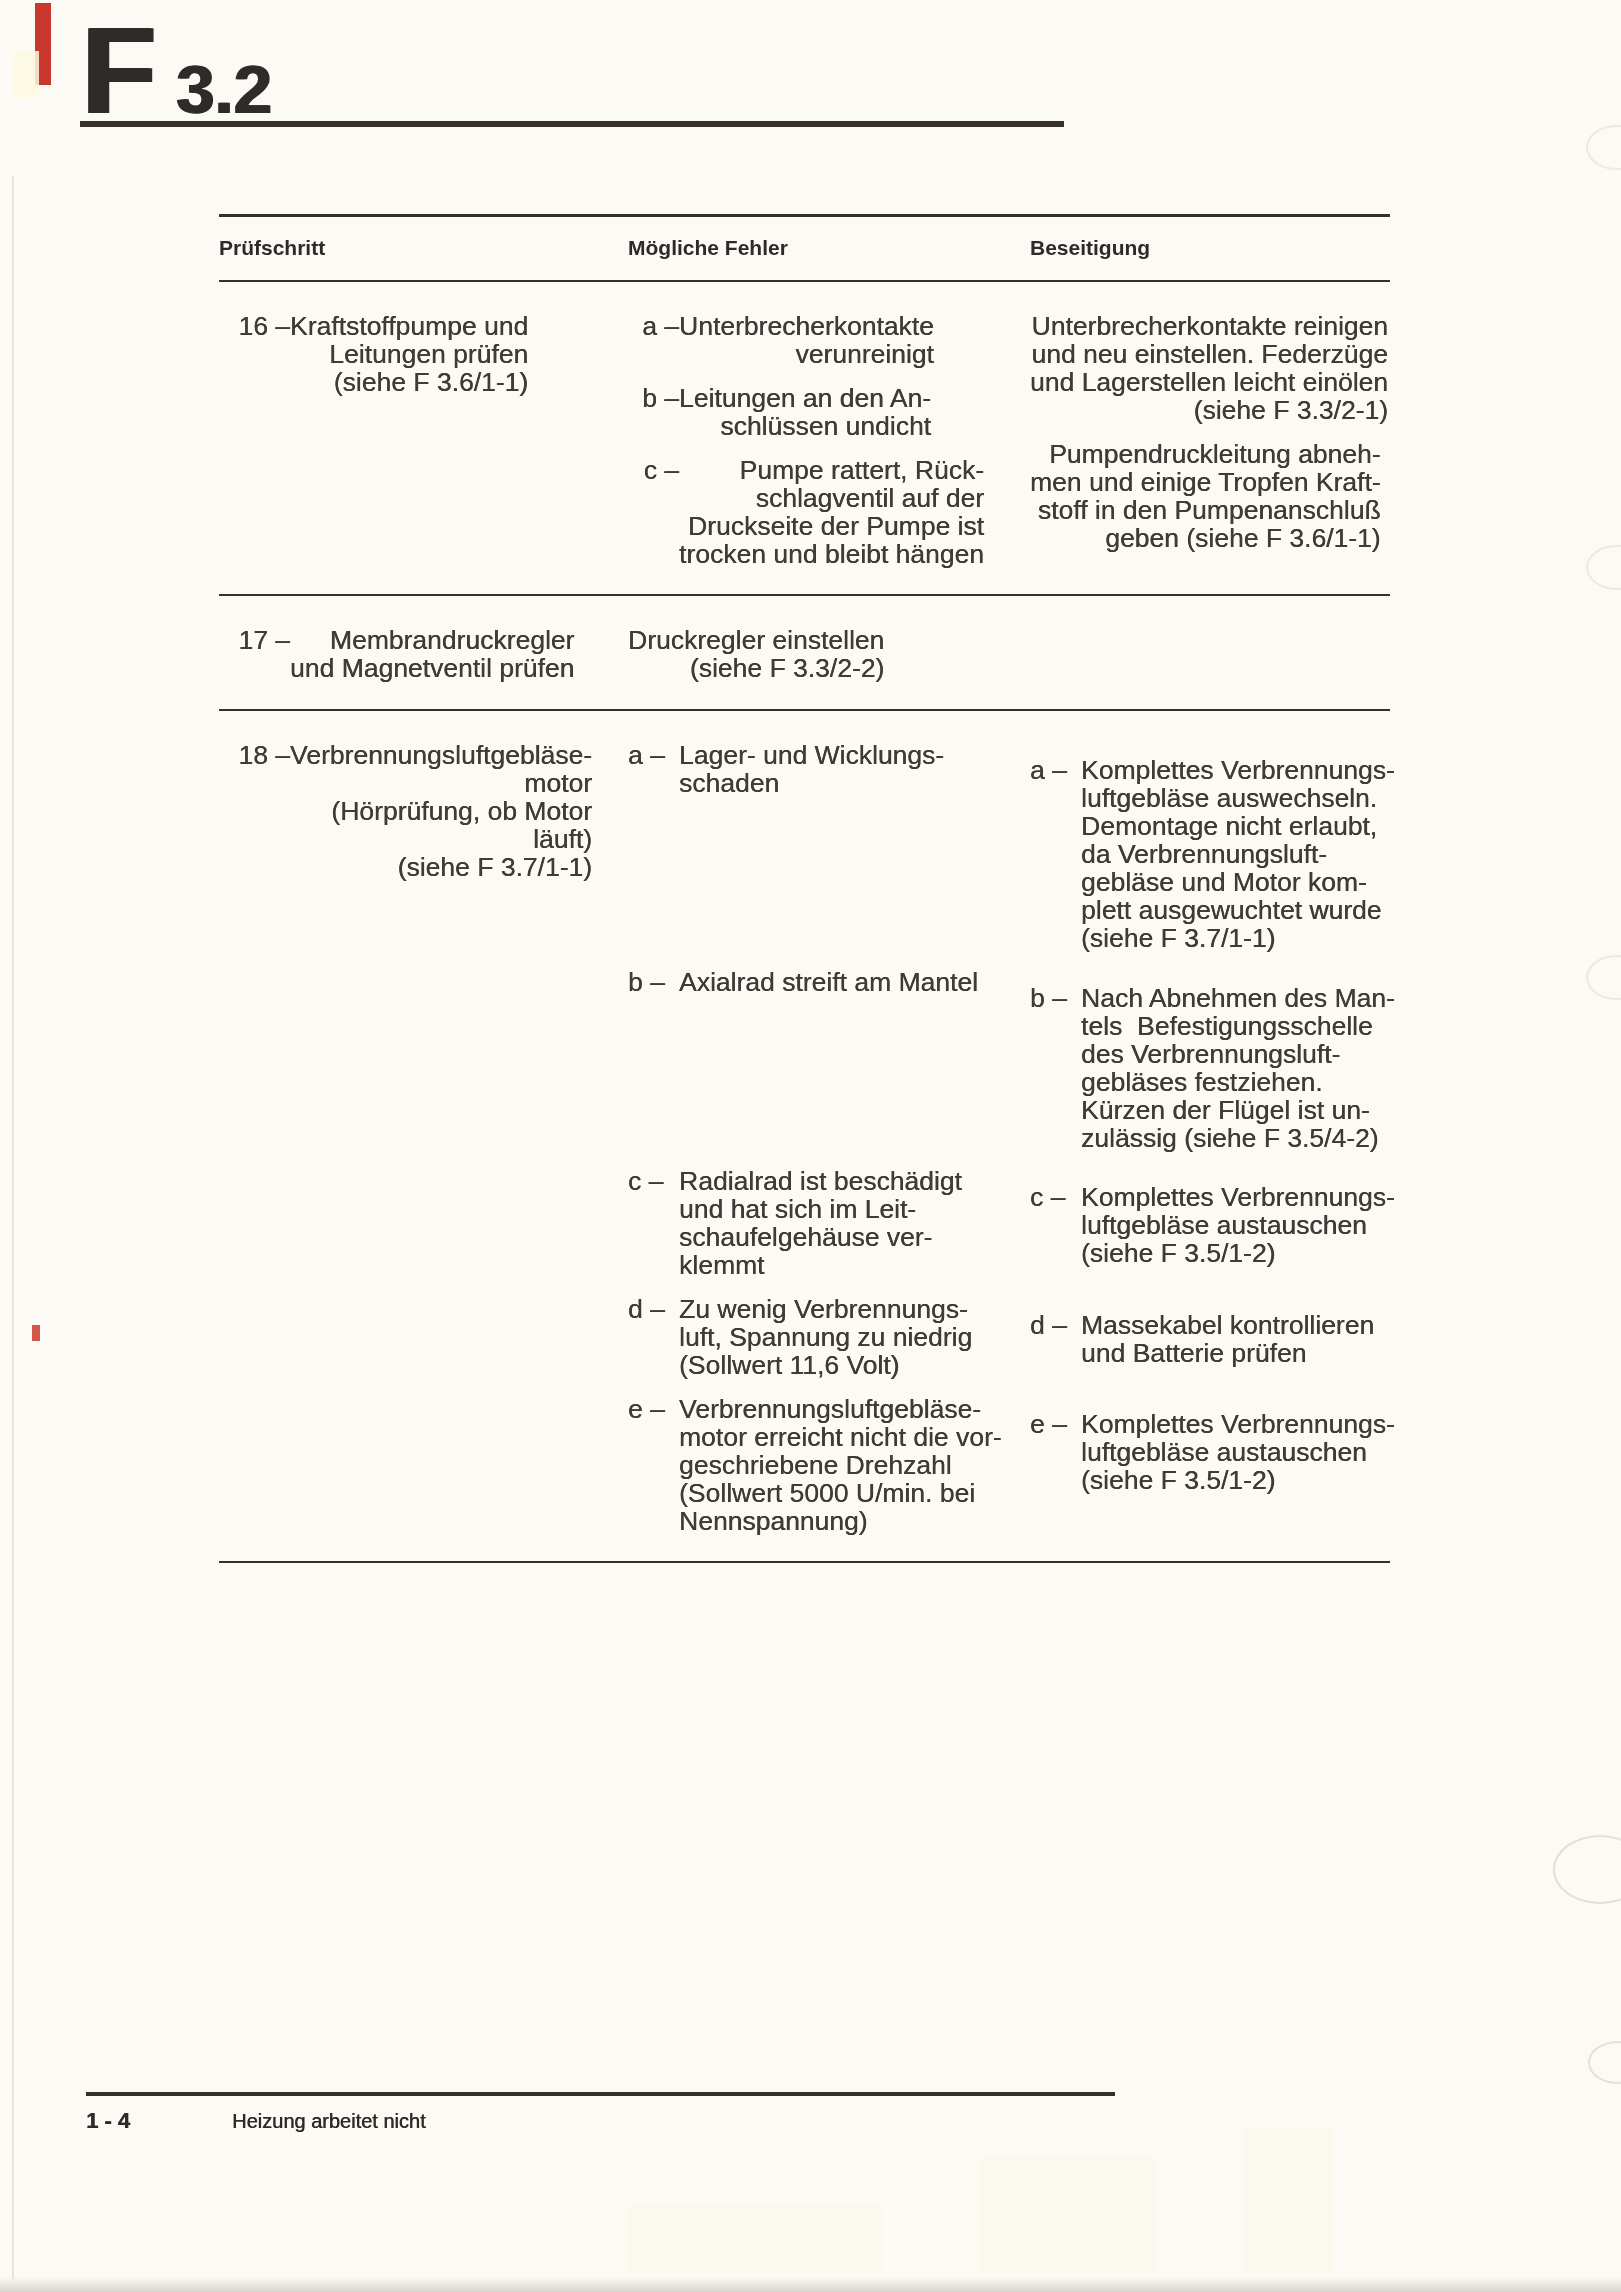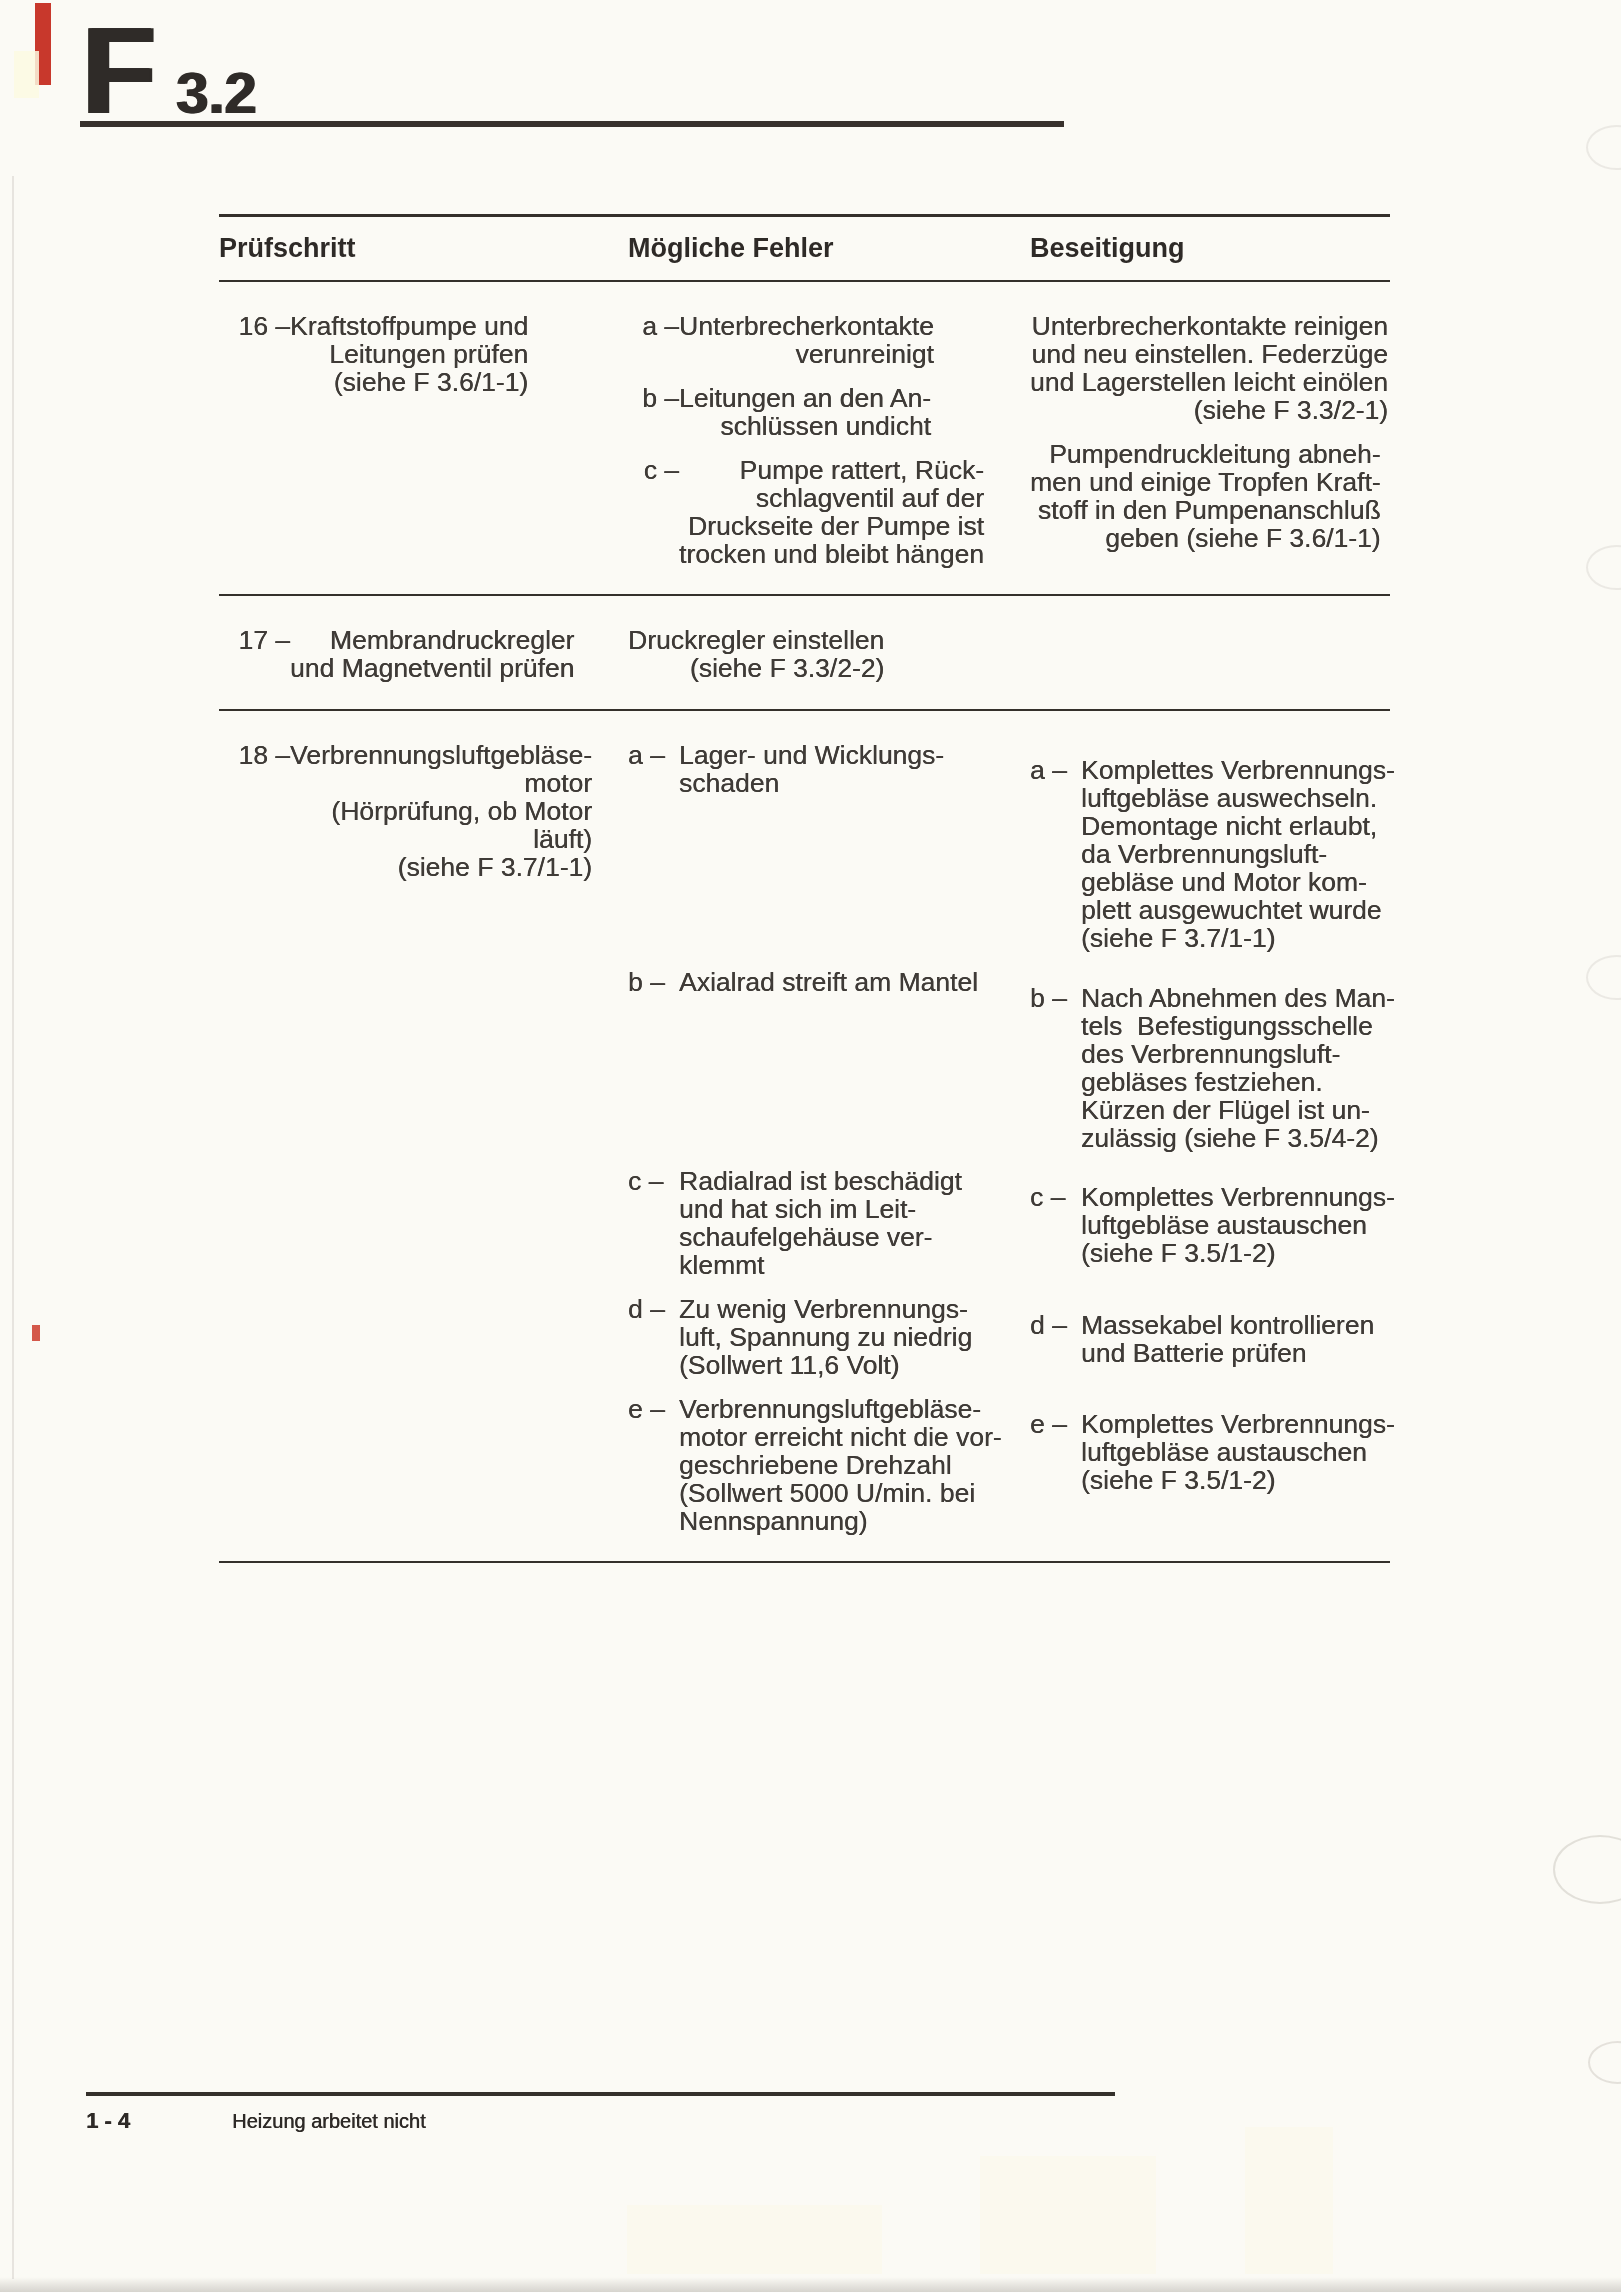--- a/index.html
+++ b/index.html
@@ -23,30 +23,30 @@
   .skyline{position:absolute;background:#fbf8e8;opacity:.55;}
   .sk1{left:980px;top:2156px;width:176px;height:118px;}
   .sk2{left:1245px;top:2127px;width:88px;height:147px;}
   .sk3{left:627px;top:2205px;width:255px;height:69px;}
   .bottom-shade{position:absolute;left:0;right:0;bottom:0;height:15.7px;
     background:linear-gradient(to bottom,rgba(0,0,0,0),rgba(110,104,96,.28));}
   
   .header{position:absolute;left:81px;top:9.8px;display:flex;align-items:baseline;color:#2f2b28;}
   .sec-letter{font-size:122px;font-weight:700;line-height:1;letter-spacing:-2px;
     text-shadow:2.5px 0 0 currentColor,-1px 0 0 currentColor;}
-  .sec-num{font-size:58px;font-weight:700;line-height:1;margin-left:21.6px;
+  .sec-num{font-size:69px;font-weight:700;line-height:1;margin-left:21.6px;
     text-shadow:2px 0 0 currentColor;}
   .head-title{font-size:40px;font-weight:400;margin-left:37px;color:#474139;
     position:relative;top:-9.8px;text-shadow:0.4px 0 0 currentColor;}
   .head-rule{position:absolute;left:80px;top:121px;width:984px;height:5.9px;background:#38312d;}
   
   .table{position:absolute;left:219px;top:214px;width:1171px;}
   .thead{display:grid;grid-template-columns:409px 402px 1fr;
     border-top:3.9px solid #34302b;border-bottom:2.9px solid #34302b;
-    padding:16.7px 0 18.6px;font-weight:700;font-size:27px;color:#2e2a27;}
+    padding:16.7px 0 18.6px;font-weight:700;font-size:21px;color:#2e2a27;}
   .trow{display:grid;grid-template-columns:409px 402px 1fr;
     border-bottom:2.9px solid #34302b;padding:30px 0 26.5px;}
   .cell{min-width:0;text-align:right;}
   .para{display:flex;align-items:flex-start;text-shadow:0.3px 0 0 currentColor;}
   .para + .para{margin-top:15.7px;}
   .marker{flex:0 0 51px;}
   .step-para .marker{flex:0 0 71px;}
   .ptext{white-space:pre;}
   .pairs{grid-column:2 / 4;}
   .pair{display:grid;grid-template-columns:402px 1fr;}

